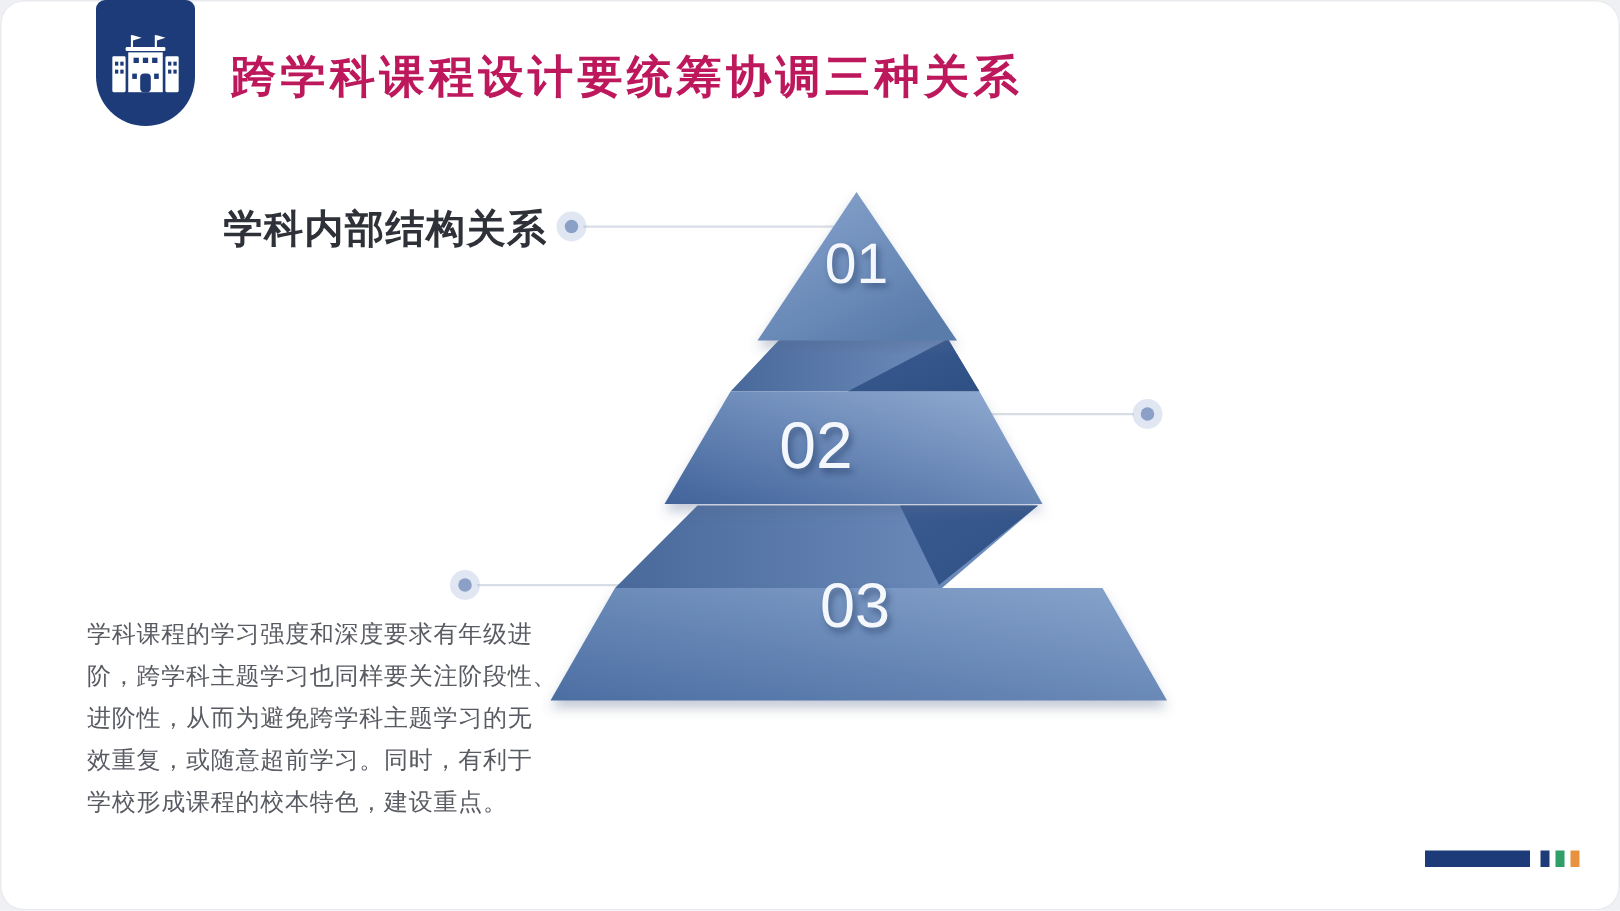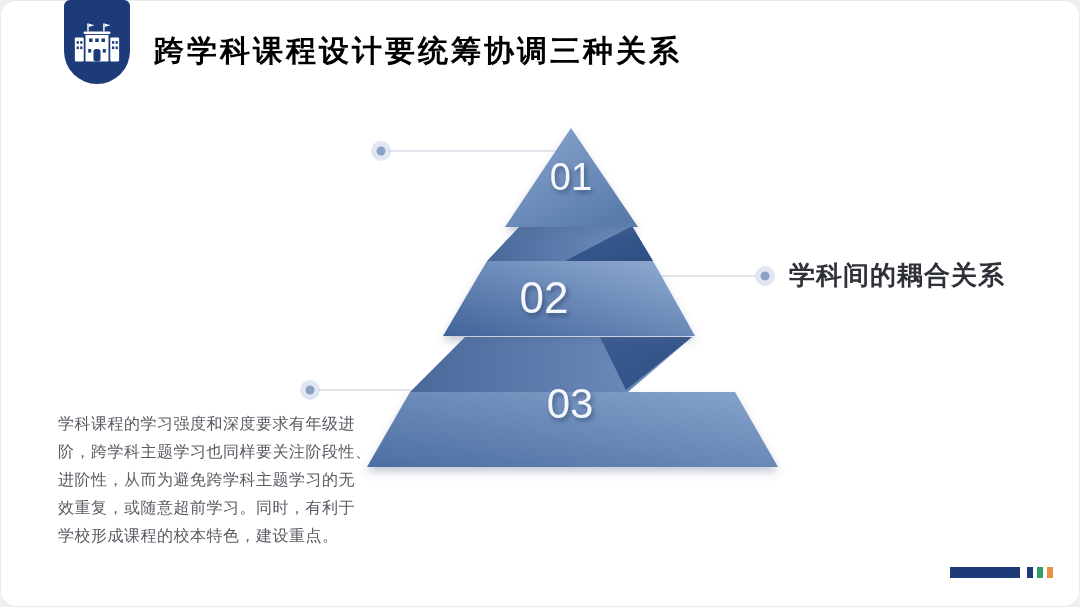--- a/index.html
+++ b/index.html
@@ -4,21 +4,21 @@
 <style>
   html,body{margin:0;padding:0;background:#eef0f3;}
   .stage{position:relative;width:1080px;height:607px;font-family:"Liberation Sans",sans-serif;}
   .slide{position:absolute;inset:0;background:#ffffff;border-radius:16px;overflow:hidden;
          box-shadow:0 0 0 1px #e9eaee inset;}
 
   
   .badge{position:absolute;left:64px;top:0;width:66px;height:84px;background:#1d3b79;
          border-radius:6px 6px 33px 33px;display:flex;align-items:center;justify-content:center;}
   .slide-title{position:absolute;left:154px;top:31px;font-family:"Liberation Serif",serif;
-         font-weight:700;font-size:30px;letter-spacing:3px;color:#000000;white-space:nowrap;}
+         font-weight:700;font-size:30px;letter-spacing:3px;color:#be185d;white-space:nowrap;}
 
   
   .sec-heading{position:absolute;font-family:"Liberation Serif",serif;font-weight:700;
          font-size:26px;color:#2e3138;white-space:nowrap;letter-spacing:1px;}
   .sec-body{position:absolute;font-size:16px;line-height:28px;color:#585b62;
          white-space:pre-line;letter-spacing:0.5px;}
   .h-internal{left:149px;top:135px;}
   .b-internal{left:133px;top:179px;width:330px;}
   .h-coupling{left:789px;top:258px;}
   .b-coupling{left:783px;top:303px;width:285px;}
@@ -130,22 +130,22 @@
         <polygon points="571,128 505,227 638,227" fill="url(#gT1)" filter="url(#ds)"></polygon>
         <polygon points="487,261 653,261 695,336 443,336" fill="url(#gT2)" filter="url(#ds)"></polygon>
         <polygon points="410,392 735,392 778,467 367,467" fill="url(#gT3)" filter="url(#ds)"></polygon>
       </g>
     </svg>
 
     <div class="level-num num-1">01</div>
     <div class="level-num num-2">02</div>
     <div class="level-num num-3">03</div>
 
+    <div class="sec-heading h-internal">学科内部结构关系</div>
 
-    <div class="sec-heading h-coupling">学科间的耦合关系</div>
 
     <div class="sec-body b-vertical">学科课程的学习强度和深度要求有年级进
 阶，跨学科主题学习也同样要关注阶段性、
 进阶性，从而为避免跨学科主题学习的无
 效重复，或随意超前学习。同时，有利于
 学校形成课程的校本特色，建设重点。</div>
 
     <div class="footer-bar"></div>
     <div class="sq sq-1"></div>
     <div class="sq sq-2"></div>

